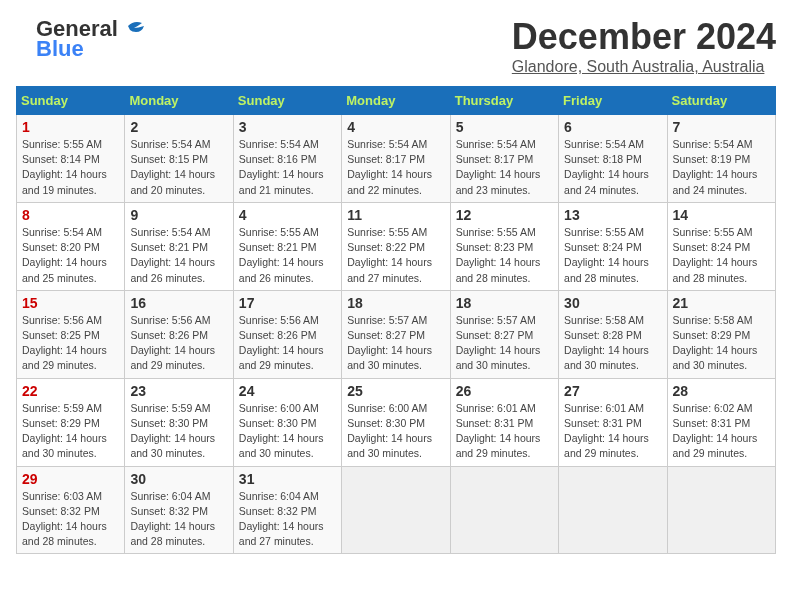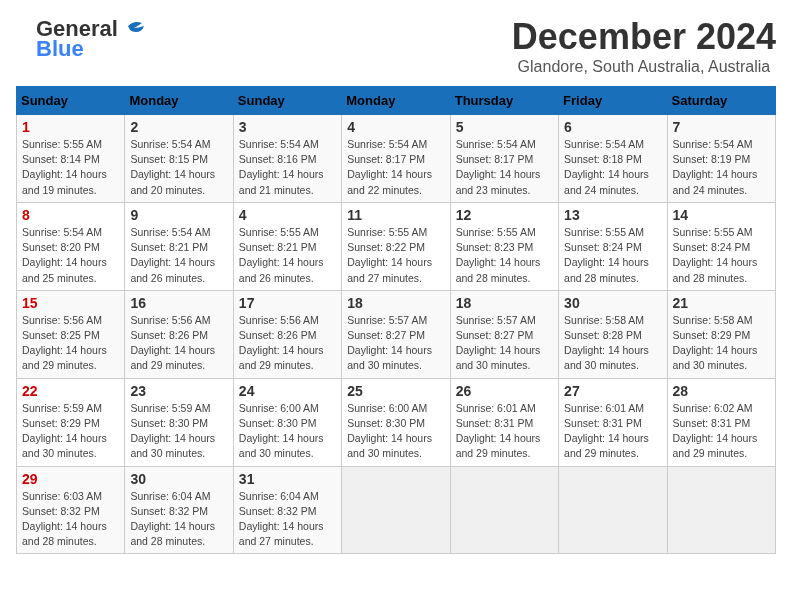--- a/index.html
+++ b/index.html
@@ -16,40 +16,41 @@
       align-items: flex-start;
       margin-bottom: 10px;
       margin-left: 20px;
     }
     .logo {
       display: flex;
       flex-direction: column;
       align-items: flex-start;
     }
     .title-area {
-      text-align: center;
+      text-align: left;
     }
     .title-area h1 {
       font-size: 36px;
       font-weight: bold;
       color: #333;
     }
     .title-area h2 {
       font-size: 16px;
       color: #555;
       font-weight: normal;
+      text-decoration: underline;
     }
     table {
       width: 100%;
       border-collapse: collapse;
       font-size: 11px;
     }
     thead th {
       background: #1a6fba;
-      color: #000000;
+      color: #bef264;
       padding: 6px 4px;
       text-align: left;
       font-size: 13px;
       font-weight: bold;
       border: 1px solid #1a6fba;
     }
     tbody td {
       border: 1px solid #ccc;
       padding: 4px 5px;
       vertical-align: top;

